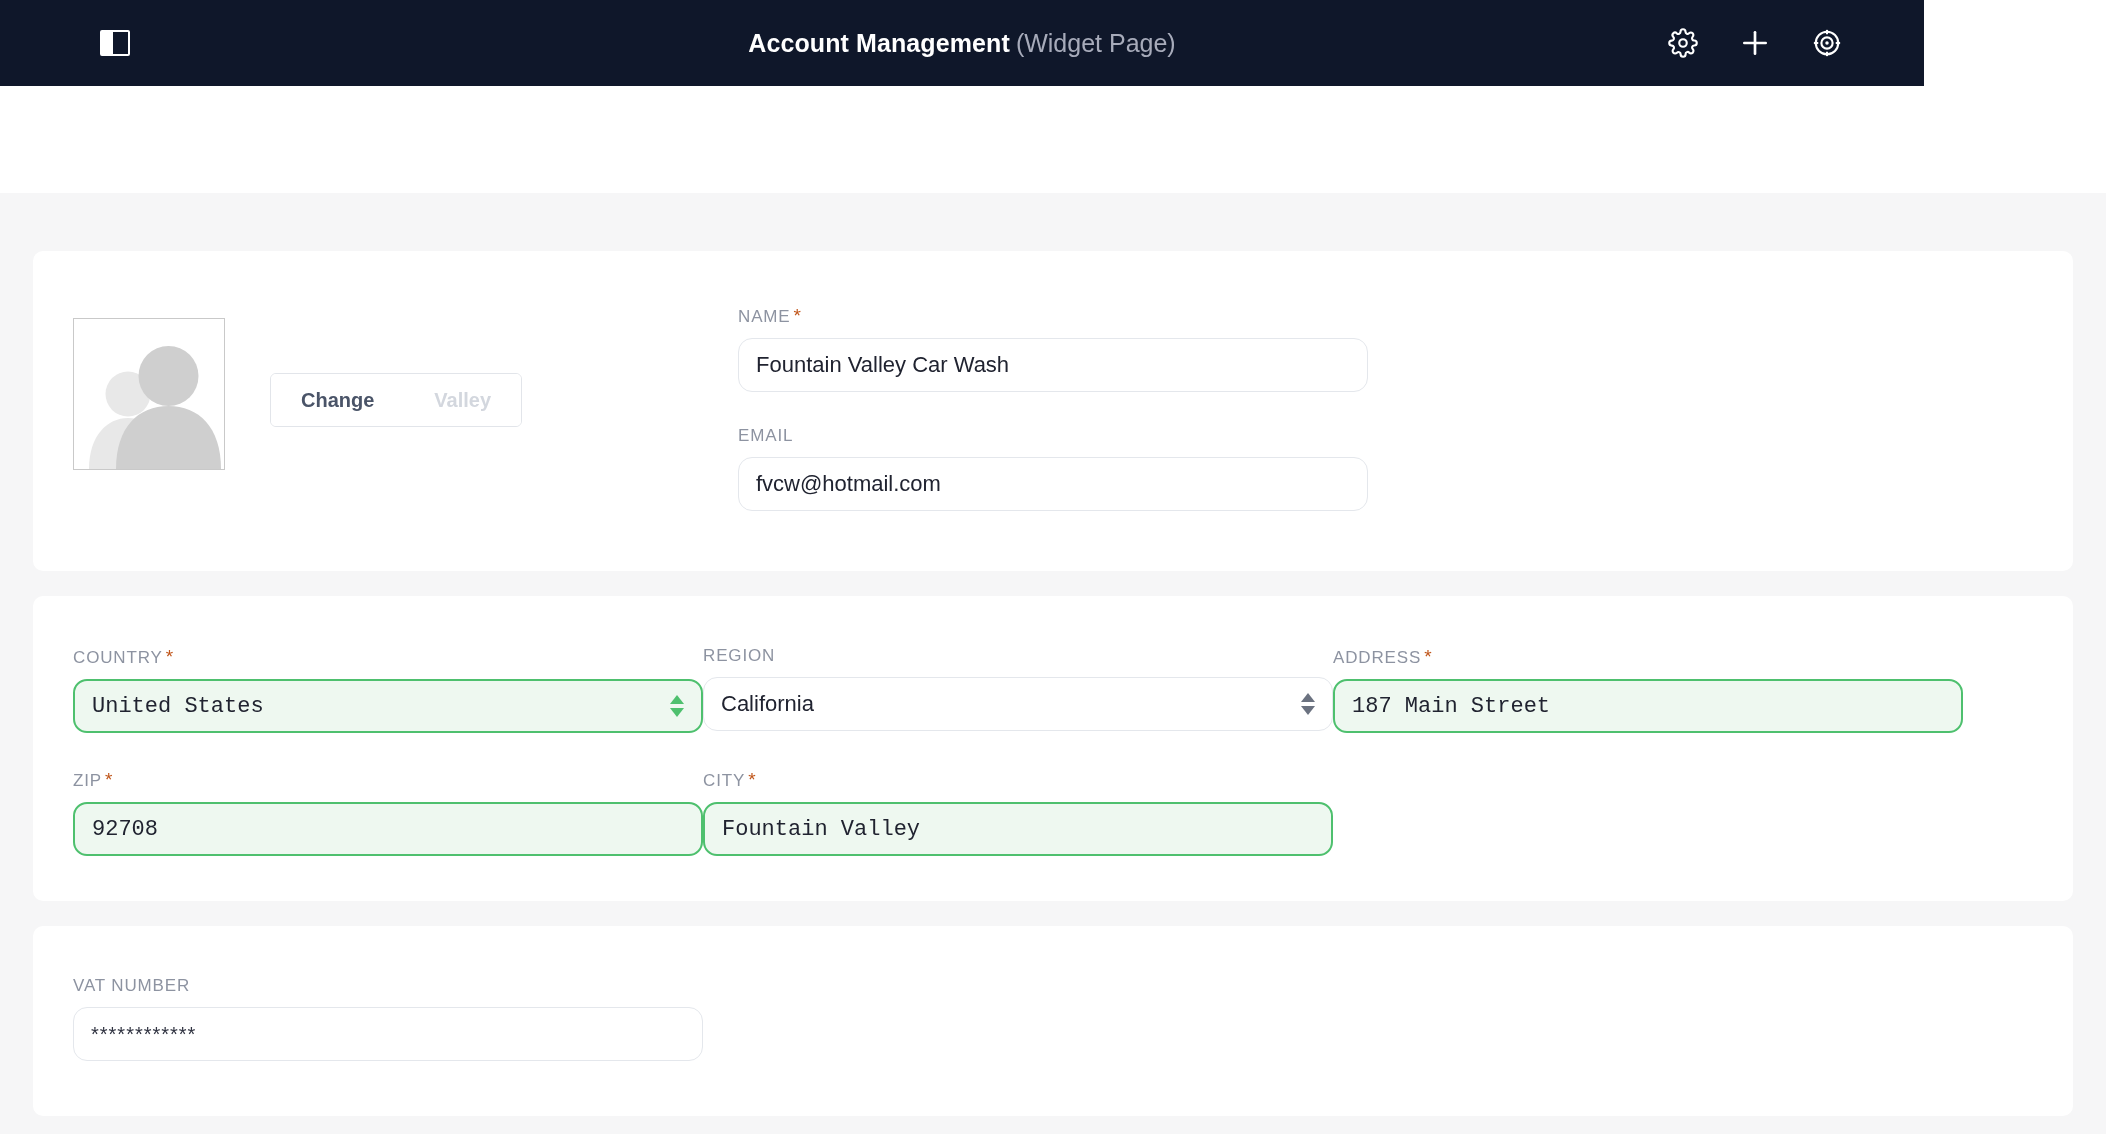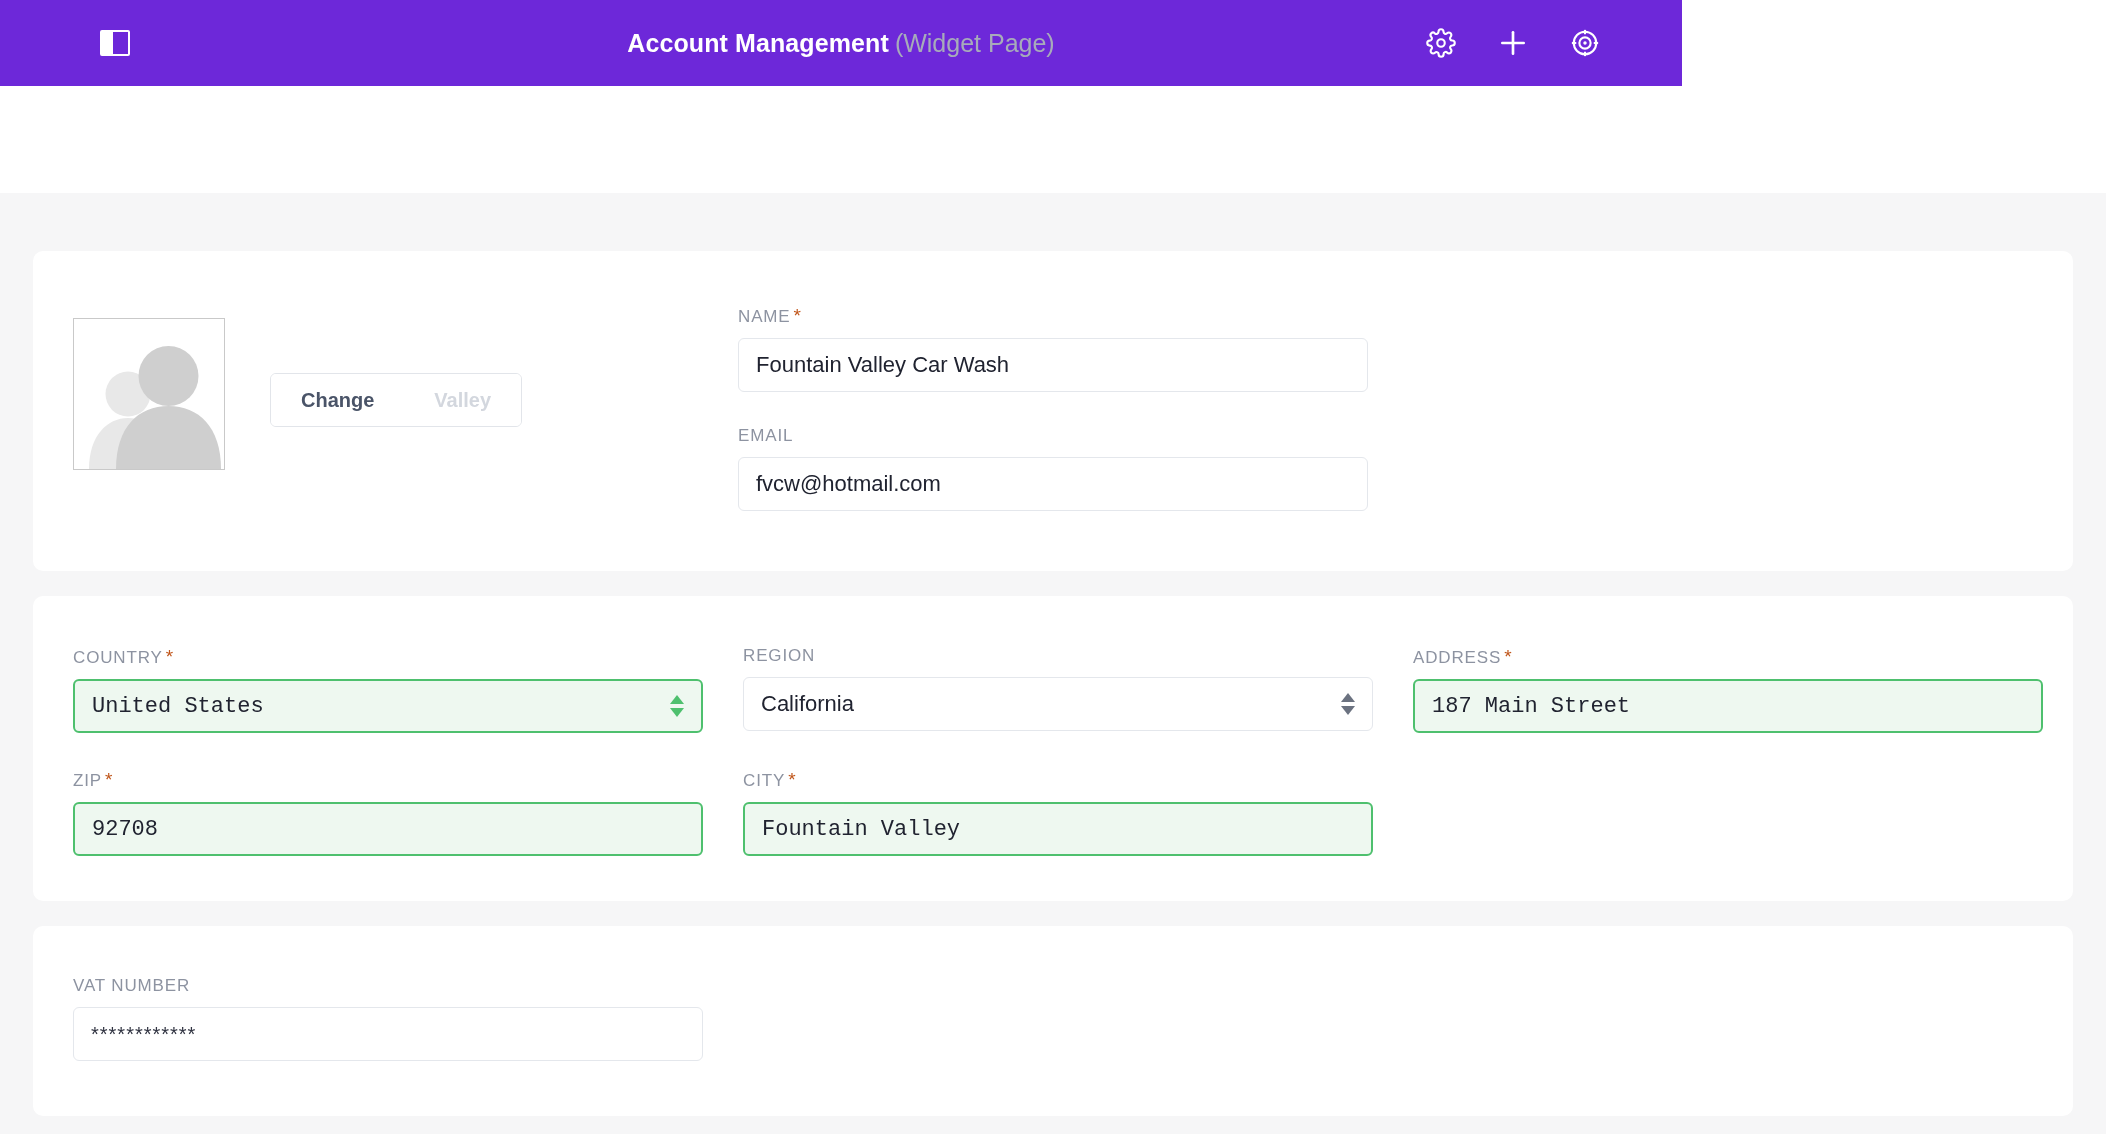--- a/index.html
+++ b/index.html
@@ -8,23 +8,23 @@
     width: 2106px;
     height: 1134px;
     background: #ffffff;
     font-family: "Liberation Sans", sans-serif;
     overflow: hidden;
   }
 
   
   .topbar {
     position: relative;
-    width: 1682px;
+    width: 1924px;
     height: 86px;
-    background: #6d28d9;
+    background: #0f172a;
     display: flex;
     align-items: center;
   }
 
   .sidebar-toggle {
     position: absolute;
     left: 100px;
     top: 50%;
     transform: translateY(-50%);
     width: 30px;
@@ -167,21 +167,21 @@
     margin-bottom: 11px;
     display: block;
     white-space: nowrap;
   }
   .req { color: #c0561b; font-size: 19px; margin-left: 3px; }
 
   .control {
     position: relative;
     height: 54px;
     border: 1px solid #e4e7ec;
-    border-radius: 6px;
+    border-radius: 14px;
     background: #ffffff;
     display: flex;
     align-items: center;
     padding: 16px 17px;
     font-size: 22px;
     color: #202330;
     width: 100%;
     text-align: right;
   }
   .control.valid {
@@ -212,21 +212,20 @@
   .spin .down { border-top: 9px solid #6b7280; }
   .control.valid .spin .up   { border-bottom-color: #4ec06e; }
   .control.valid .spin .down { border-top-color: #4ec06e; }
 
   
   .card-address {
     padding: 50px 40px 45px 40px;
   }
   .grid-row {
     display: flex;
-    gap: 40px;
   }
   .grid-row + .grid-row { margin-top: 36px; }
   .gcol { width: 630px; flex: none; }
 
   
   .card-vat {
     padding: 50px 40px 55px 40px;
     margin-bottom: 0;
   }
   .vat-col { width: 630px; }

